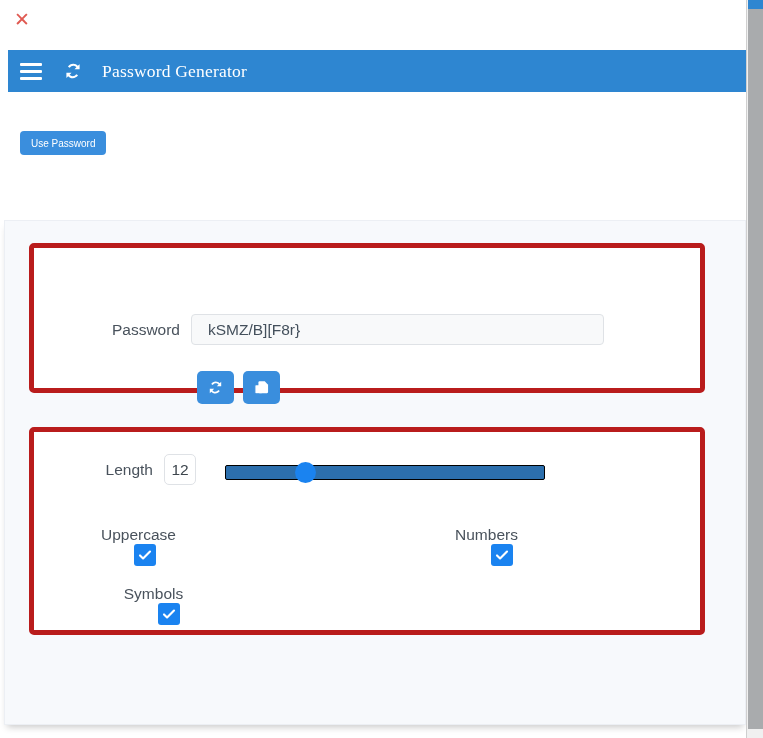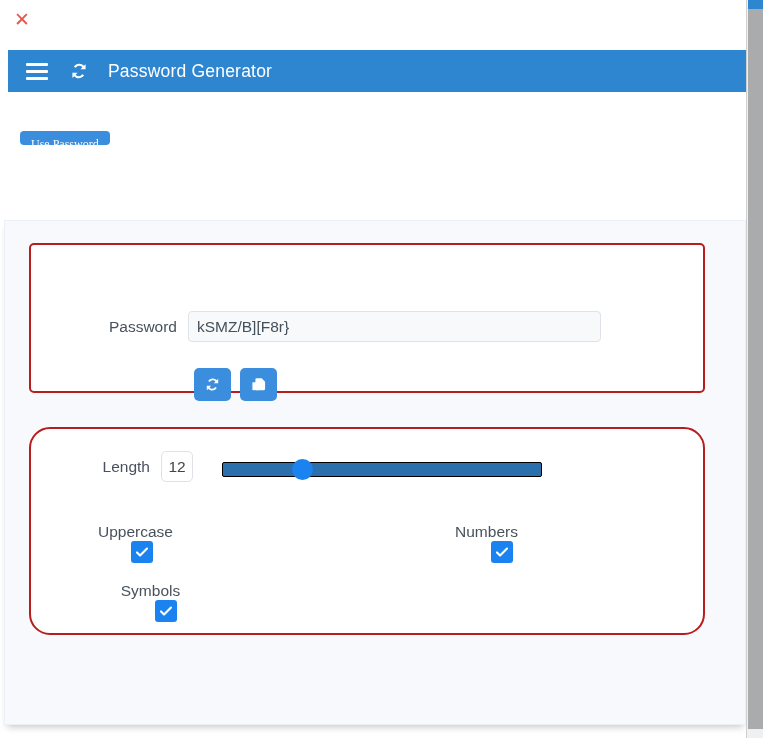--- a/index.html
+++ b/index.html
@@ -45,21 +45,22 @@
   
   #appbar {
     position: absolute;
     left: 8px;
     top: 50px;
     width: 738px;
     height: 42px;
     background: #2e86d1;
     display: flex;
     align-items: center;
-    padding-left: 18px;
+    padding-left: 12px;
+    font-family: Liberation Serif, serif;
   }
   #appbar .hamburger {
     width: 22px;
     height: 17px;
     display: flex;
     flex-direction: column;
     justify-content: space-between;
     cursor: pointer;
     flex: 0 0 auto;
   }
@@ -82,28 +83,28 @@
     font-size: 17.5px;
     letter-spacing: .2px;
     white-space: nowrap;
   }
 
   
   #use-password {
     position: absolute;
     left: 20px;
     top: 131px;
-    height: 14px;
+    height: 24px;
     padding: 0 11px;
     background: #3a8edd;
     color: #ffffff;
     border: none;
     border-radius: 4px;
-    font-family: Liberation Serif, serif;
-    font-size: 12px;
+    font-family: Liberation Sans, sans-serif;
+    font-size: 10px;
     line-height: 26px;
     cursor: pointer;
     white-space: nowrap;
   }
 
   
   #panel {
     position: absolute;
     left: 4px;
     top: 220px;
@@ -111,35 +112,34 @@
     height: 505px;
     background: #f7f9fc;
     border: 1px solid #eceff4;
     box-shadow: 0 5px 7px -3px rgba(0,0,0,.22);
   }
 
   
   .card {
     position: absolute;
     background: #ffffff;
-    border: 2px solid #b91c1c;
+    border: 5px solid #b91c1c;
     border-radius: 5px;
   }
   #card-password {
     left: 24px;
     top: 22px;
     width: 676px;
     height: 150px;
   }
   #card-options {
     left: 24px;
     top: 206px;
     width: 676px;
     height: 208px;
-    border-radius: 21px;
   }
 
   
   #password-row {
     position: absolute;
     left: 0;
     top: 66px;
     width: 100%;
     display: flex;
     align-items: center;
@@ -150,21 +150,21 @@
     padding-right: 11px;
     color: #49525c;
     font-size: 15.5px;
   }
   #password-input {
     width: 413px;
     height: 31px;
     background: #f8f9fa;
     border: 1px solid #dfe2e6;
     border-radius: 4px;
-    padding: 0 8px;
+    padding: 0 16px;
     color: #44505c;
     font-family: "Liberation Sans", sans-serif;
     font-size: 15.5px;
     outline: none;
   }
 
   
   #icon-buttons {
     position: absolute;
     left: 163px;

